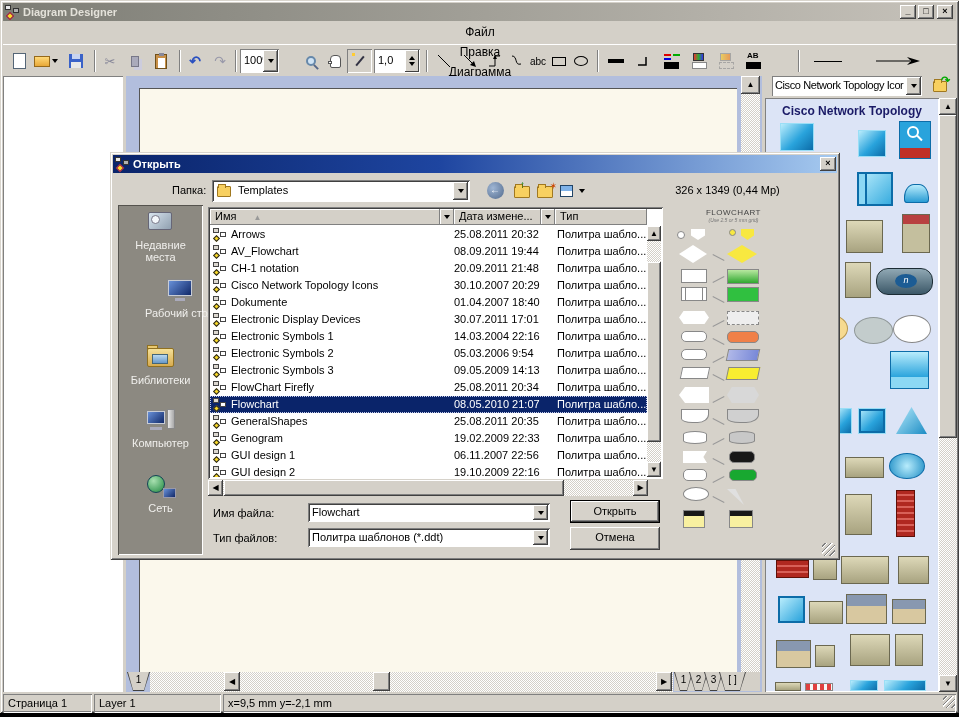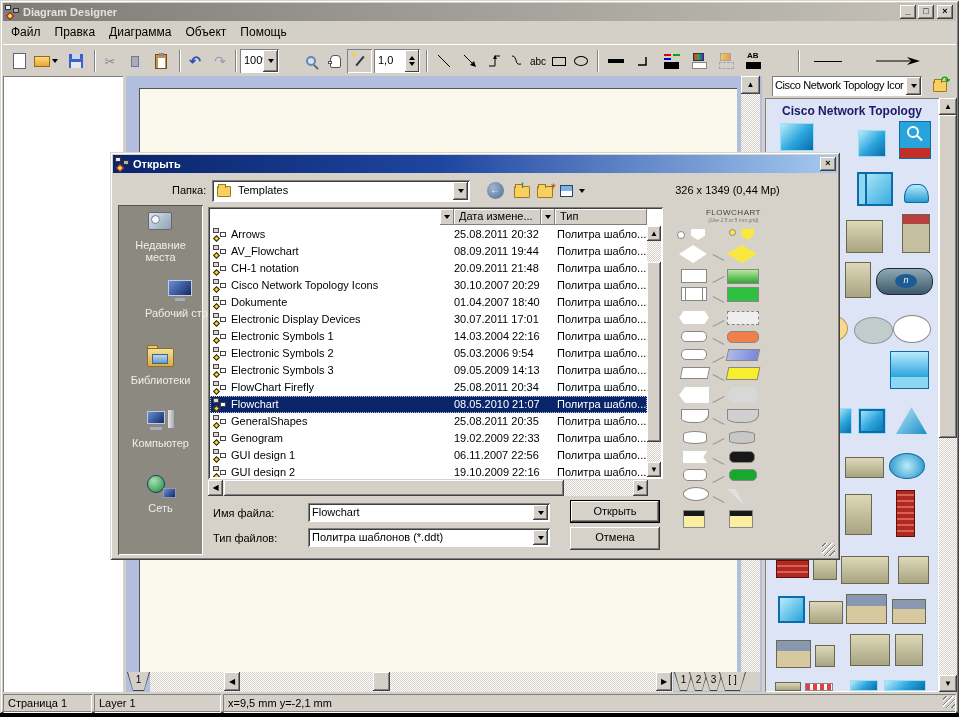--- a/index.html
+++ b/index.html
@@ -10,21 +10,21 @@
   box-shadow: inset 1px 1px 0 #d9d5cd, inset -1px -1px 0 #404040, inset 2px 2px 0 #fff, inset -2px -2px 0 #808080; }
 .btn3d { background:#d4d0c8; box-shadow: inset -1px -1px 0 #404040, inset 1px 1px 0 #fff, inset -2px -2px 0 #808080; }
 .checker { background-color:#d4d0c8; background-image: linear-gradient(45deg,#fff 25%,transparent 25%,transparent 75%,#fff 75%), linear-gradient(45deg,#fff 25%,transparent 25%,transparent 75%,#fff 75%); background-size:2px 2px; background-position:0 0,1px 1px; }
 #titlebar { left:3px; top:3px; right:3px; height:18px; background:linear-gradient(90deg,#7d7d75,#c6c2ba); display:flex; align-items:center; }
 #titlebar .ttext { color:#e4e2da; font-weight:bold; font-size:11px; margin-left:4px; }
 .appicon { width:14px; height:14px; margin-left:2px; position:relative; }
 .appicon .b1{position:absolute;left:0;top:0;width:6px;height:5px;background:#e8e8e8;border:1px solid #333;}
 .appicon .b2{position:absolute;right:0;top:3px;width:6px;height:5px;background:#b0b0b0;border:1px solid #333;}
 .appicon .d1{position:absolute;left:2px;bottom:0;width:6px;height:6px;background:#f8d826;transform:rotate(45deg);border:1px solid #805;}
 .winbtn { width:16px; height:14px; font-size:9px; font-weight:bold; text-align:center; line-height:12px; color:#000; position:absolute; top:5px; }
-#menubar { left:3px; top:22px; right:3px; height:22px; display:flex; align-items:flex-start; padding-left:1px; }
+#menubar { left:3px; top:22px; right:3px; height:22px; display:flex; align-items:center; padding-left:1px;flex-direction:column; }
 .menuitem { padding:3px 7px; font-size:12px; color:#000; }
 #toolbar { left:3px; top:44px; right:3px; height:31px; border-top:1px solid #fff; }
 .tbtn { position:absolute; top:4px; width:24px; height:24px; }
 .tsep { position:absolute; top:5px; width:2px; height:22px; box-shadow: inset 1px 0 0 #808080, inset -1px 0 0 #fff; }
 .ticon { position:absolute; inset:0; display:flex; align-items:center; justify-content:center; font-size:14px; }
 #leftpanel { left:3px; top:76px; width:120px; height:616px; background:#fff; box-shadow: inset 1px 1px 0 #808080, inset -1px -1px 0 #fff; }
 #canvasarea { left:126px; top:76px; width:636px; height:616px; background:#b2bedd; }
 #page { position:absolute; left:13px; top:12px; width:598px; height:584px; background:#fbf8ec; border:1px solid #555; border-right:none; border-bottom:none; }
 #vscroll-canvas { left:741px; top:76px; width:19px; height:596px; }
 #hscroll-canvas { left:150px; top:672px; width:523px; height:20px; }
@@ -502,20 +502,21 @@
       <div class="place" style="top: 268px;">
         <div class="picon">
           <div style="position:absolute;left:2px;top:2px;width:18px;height:18px;border-radius:50%;background:radial-gradient(circle at 35% 30%,#a8e0b0,#208840);border:1px solid #145;"></div>
           <div style="position:absolute;right:1px;bottom:1px;width:13px;height:10px;background:linear-gradient(135deg,#6890d8,#102868);border:1px solid #99a;"></div>
         </div>
         <div>Сеть</div>
       </div>
     </div>
 
   <div id="listbox">
+    <div class="hdrcell" style="left:2px;width:230px;"><span>Имя</span> <span style="color:#999;font-size:8px;margin-left:14px;">▲</span></div>
     <div class="hdd" style="left:232px;">
         <div class="dartri"></div>
       </div>
     <div class="hdrcell" style="left:246px;width:87px;"><span>Дата измене...</span></div>
     <div class="hdd" style="left:333px;">
         <div class="dartri"></div>
       </div>
     <div class="hdrcell" style="left:347px;width:92px;"><span>Тип</span></div>
     <div id="rows">
         <div class="frow" style="top: 0px;">

